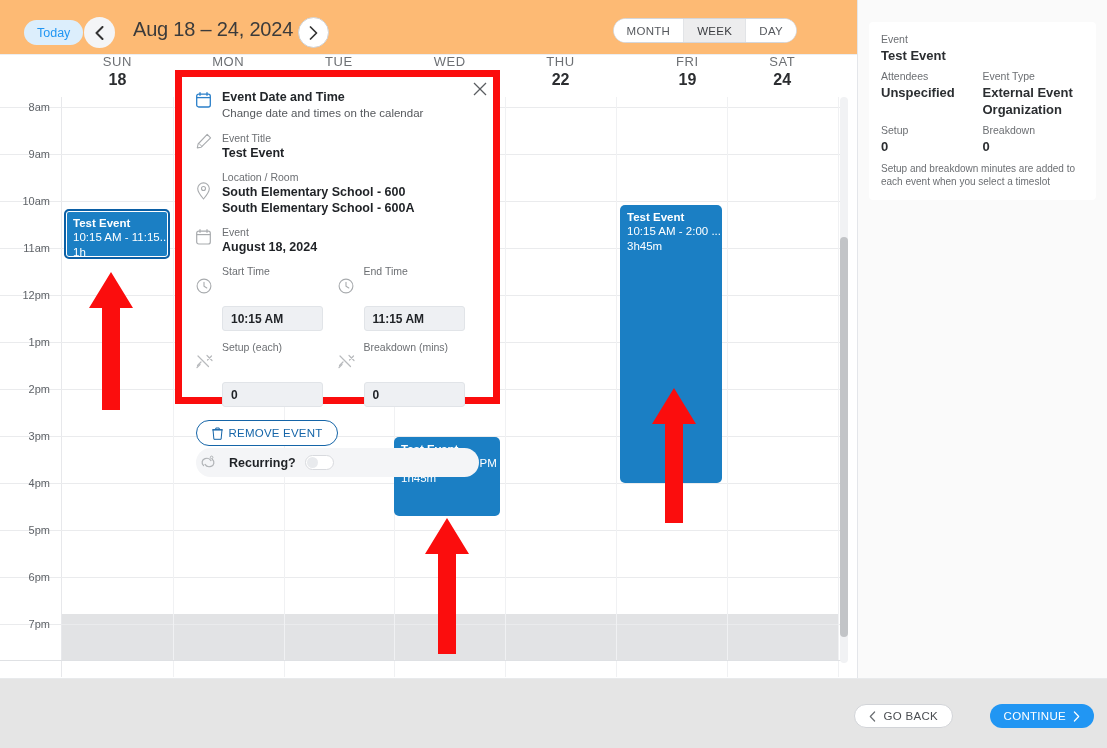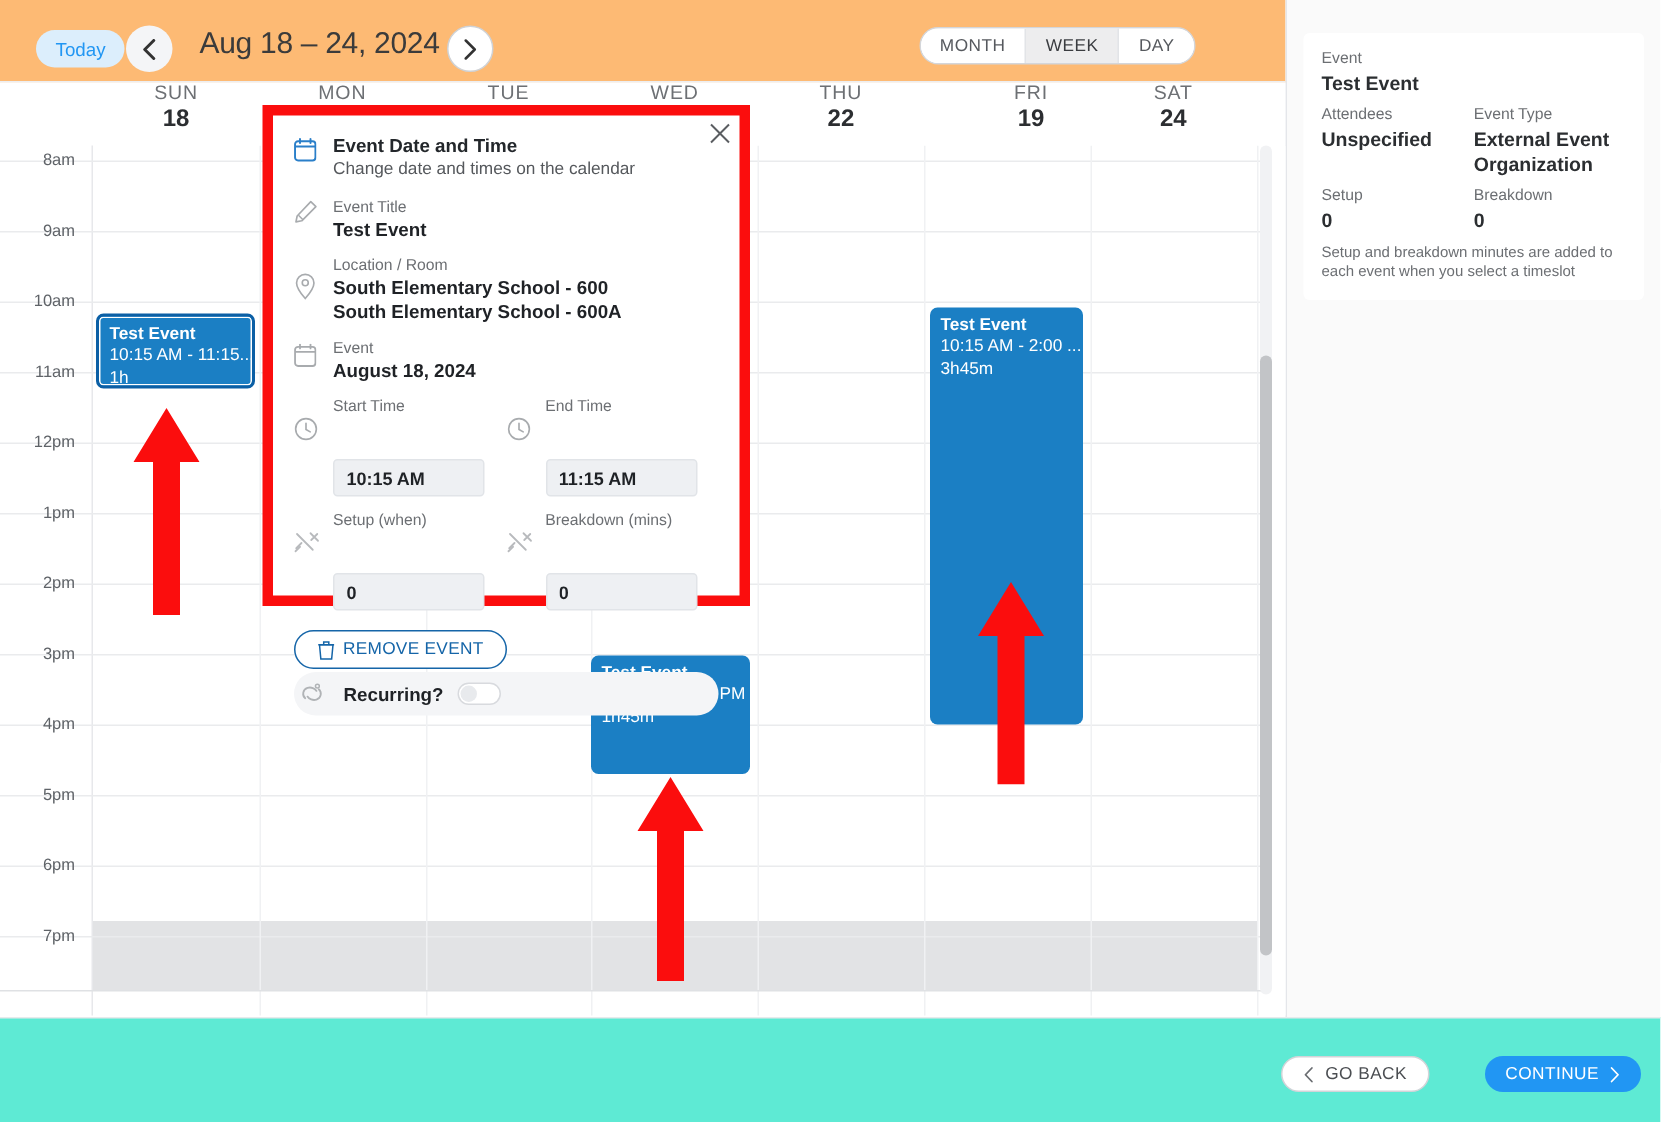--- a/index.html
+++ b/index.html
@@ -268,21 +268,21 @@
   }
   .rp-label { font-size: 10.5px; color: #6c6f73; line-height: 15px; }
   .rp-value { font-size: 13px; font-weight: bold; color: #2b2e31; line-height: 17px; }
   .rp-cols { display: flex; }
   .rp-col { width: 50%; }
   .rp-note { font-size: 10px; color: #6c6f73; line-height: 13px; margin-top: 7px; }
 
   #footer {
     position: absolute; left: 0; top: 678px;
     width: 1107px; height: 70px;
-    background: #5eead4;
+    background: #e5e5e5;
     border-top: 1px solid #e8eaec;
   }
   #go-back-btn {
     position: absolute; right: 154px; top: 25px;
     height: 24px; padding: 0 14px;
     border: 1px solid #d2d4d8;
     border-radius: 12px;
     background: #fff;
     font-size: 11.5px; color: #4b4e52;
     display: flex; align-items: center;
@@ -538,21 +538,21 @@
       <div class="m-two m-field">
         <div class="m-half">
           <div class="m-icon" style="padding-top:14px;">
             <svg width="18" height="16" viewBox="0 0 18 16">
               <path d="M2 2 L6.5 6.5 M6.5 6.5 L10 10 L12.5 12.5 M1.5 11.5 L5 8" stroke="#b8babd" stroke-width="1.2" fill="none" stroke-linecap="round"></path>
               <path d="M11 1.5 L16 6.5 M15.5 2 L11.5 6" stroke="#b8babd" stroke-width="1.2" fill="none" stroke-linecap="round"></path>
               <path d="M1 13.5 L4 10.5" stroke="#b8babd" stroke-width="1.2" stroke-linecap="round"></path>
             </svg>
           </div>
           <div>
-            <div class="m-label">Setup (when)</div>
+            <div class="m-label">Setup (each)</div>
             <input class="m-input" type="text" value="0" style="">
           </div>
         </div>
         <div class="m-half">
           <div class="m-icon" style="padding-top:14px;">
             <svg width="18" height="16" viewBox="0 0 18 16">
               <path d="M2 2 L6.5 6.5 M6.5 6.5 L10 10 L12.5 12.5 M1.5 11.5 L5 8" stroke="#b8babd" stroke-width="1.2" fill="none" stroke-linecap="round"></path>
               <path d="M11 1.5 L16 6.5 M15.5 2 L11.5 6" stroke="#b8babd" stroke-width="1.2" fill="none" stroke-linecap="round"></path>
               <path d="M1 13.5 L4 10.5" stroke="#b8babd" stroke-width="1.2" stroke-linecap="round"></path>
             </svg>

